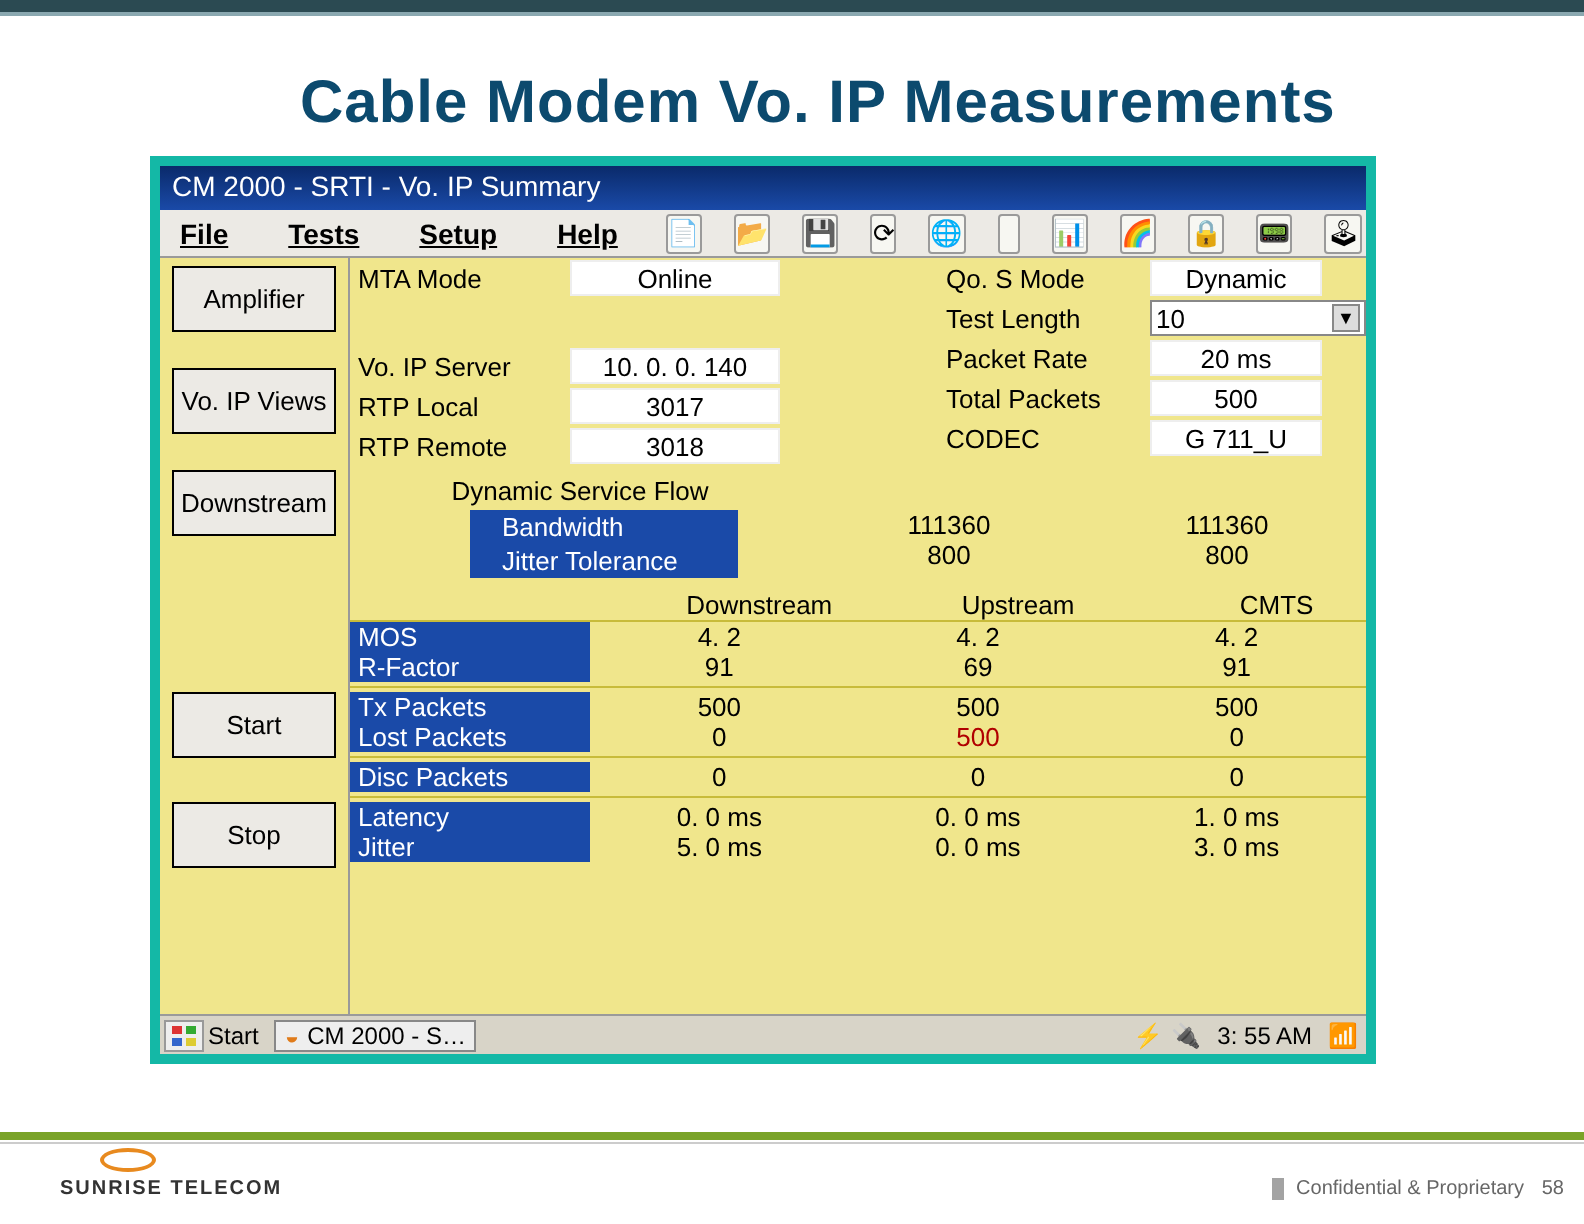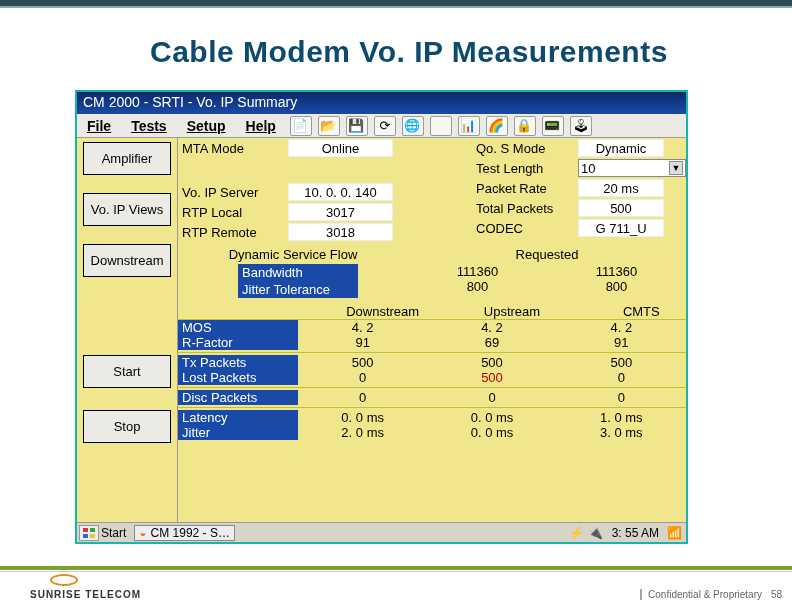--- a/index.html
+++ b/index.html
@@ -13,30 +13,30 @@
     position: relative;
     overflow: hidden;
   }
   .topbar { position:absolute; top:0; left:0; right:0; height:6px; background:#2b4a52; }
   .topbar2 { position:absolute; top:6px; left:0; right:0; height:2px; background:#8aa8b0; }
   .slide-title {
     position:absolute; top:35px; left:150px; right:20px;
     font: bold 30px Verdana, Arial, sans-serif; color:#0c4a6e; letter-spacing:0.5px;
   }
   .app-window {
-    position:absolute; top:90px; left:75px; width:613px; height:454px;
-    border:2px solid #14b8a6; background:#0369a1; overflow:hidden;
+    position:absolute; top:78px; left:75px; width:613px; height:454px;
+    border:5px solid #14b8a6; background:#0369a1; overflow:hidden;
   }
   .titlebar {
     height:22px; background: linear-gradient(#0a2a6a,#1a4aa8); color:#fff;
     font: 14px Arial, sans-serif; padding:2px 6px;
   }
   .menubar {
     height:24px; background:#eceae5; border-bottom:1px solid #9a9a9a;
-    display:flex; align-items:center; gap:4px; padding:0 2px;
+    display:flex; align-items:center; gap:14px; padding:0 2px;
   }
   .menu-item { padding:2px 8px; font:700 14px Arial; cursor:default; text-decoration:underline; text-decoration-color:transparent; }
   .menu-item u { text-decoration:underline; }
   .tb-icon {
     width:22px; height:20px; display:flex; align-items:center; justify-content:center;
     border:1px solid #9a9a9a; border-radius:2px; margin-left:2px; background:#f7f7f2;
     font-size:13px; cursor:default;
   }
   .body {
     display:flex; height: calc(100% - 22px - 24px - 20px);
@@ -56,21 +56,21 @@
   .lbl { width:110px; padding-left:4px; }
   .valbox {
     background:#fff; width:105px; height:18px; display:flex; align-items:center; justify-content:center; border:0.5px solid #eee;
   }
   .lbl2 { width:120px; padding-left:18px; }
   .valbox2 { width:86px; }
   .dropdown {
     width:108px; height:18px; background:#fff; display:flex; align-items:center; justify-content:space-between; padding:0 2px; border:1px solid #888;
   }
   .dd-arrow { width:14px; height:14px; background:#ddd; border:1px solid #888; display:flex; align-items:center; justify-content:center; font-size:9px; }
-  .dark-cell { background:#1a4aa8; color:#fff; padding:1px 4px; width:120px; }
+  .dark-cell { background:#1a4aa8; color:#fff; padding:1px 16px; width:134px; }
   .col3 { flex:1; text-align:center; }
   .striped { display:flex; }
   .striped .lab { width:120px; padding-left:4px; }
   .striped .lab.dark { background:#1a4aa8; color:#fff; }
   .striped .c { flex:1; text-align:center; }
   .sep { height:1px; background:#c8bb3a; margin:2px 0; }
   .taskbar {
     height:20px; background:#d8d4c8; border-top:1px solid #9a9a9a;
     display:flex; align-items:center; padding:0 2px; font:12px Tahoma, Arial;
   }
@@ -83,21 +83,21 @@
   .footer .greenline { position:absolute; bottom:42px; left:0; right:0; height:4px; background:#7aa329; }
   .footer .thinline { position:absolute; bottom:40px; left:0; right:0; height:1px; background:#ccc; }
   .logo {
     position:absolute; left:30px; bottom:12px; font:700 10px Arial; color:#333; letter-spacing:1px;
   }
   .logo-ring{
     position:absolute;left:50px;bottom:26px;width:28px;height:12px;border:2px solid #e88a1f;border-radius:50%;
   }
   .conf {
     position:absolute; right:30px; bottom:12px; font:10px Arial; color:#666;
-    border-left:2px solid #a3a3a3; padding-left:6px;
+    border-left:6px solid #a3a3a3; padding-left:6px;
   }
   .pagen {
     position:absolute; right:10px; bottom:12px; font:10px Arial; color:#666;
   }
   .cols-top { display:flex; }
   .cols-top .left { width:280px; }
   .cols-top .right { flex:1; }
   .hdr-sep { height:1px; background:#c8bb3a; }
   .dsf-row .lbl3 { width:220px; text-align:center; }
   .bw-wrap { display:flex; }
@@ -190,21 +190,20 @@
           </div>
           <div class="row">
             <div class="lbl2">CODEC</div>
             <div class="valbox valbox2">G 711_U</div>
           </div>
         </div>
       </div>
 
       <div class="row dsf-row" style="margin-top:2px">
         <div class="lbl3" style="width:230px;text-align:center">Dynamic Service Flow</div>
-        <div class="col3">Requested</div>
       </div>
 
       <div class="bw-wrap">
         <div style="width:60px"></div>
         <div style="width:170px">
           <div class="dark-cell">Bandwidth</div>
           <div class="dark-cell">Jitter Tolerance</div>
         </div>
         <div class="rcol">
           <div>111360</div>
@@ -259,42 +258,42 @@
           </div>
           <div class="sep"></div>
           <div class="striped">
             <div class="lab dark">Latency</div>
             <div class="c">0. 0 ms</div>
             <div class="c">0. 0 ms</div>
             <div class="c">1. 0 ms</div>
           </div>
           <div class="striped">
             <div class="lab dark">Jitter</div>
-            <div class="c">2. 0 ms</div>
+            <div class="c">5. 0 ms</div>
             <div class="c">0. 0 ms</div>
             <div class="c">3. 0 ms</div>
           </div>
         </div>
 
     </div>
   </div>
 
   <div class="taskbar">
     <div class="tb-start">
       <svg width="14" height="12">
           <rect x="1" y="1" width="5" height="4" fill="#d33"></rect>
           <rect x="8" y="1" width="5" height="4" fill="#3a3"></rect>
           <rect x="1" y="7" width="5" height="4" fill="#36c"></rect>
           <rect x="8" y="7" width="5" height="4" fill="#dc3"></rect>
         </svg>
     </div>
     <span style="margin-right:8px">Start</span>
     <div class="tb-task">
       <span style="margin-right:4px;color:#e07b1a">◒</span>
-      <span>CM 1992 - S…</span>
+      <span>CM 2000 - S…</span>
     </div>
     <div class="tb-spacer"></div>
     <span style="margin:0 2px">⚡</span>
     <span style="margin:0 2px">🔌</span>
     <span style="margin:0 6px">3: 55 AM</span>
     <span style="margin:0 2px">📶</span>
   </div>
 </div>
 
 <div class="footer">

